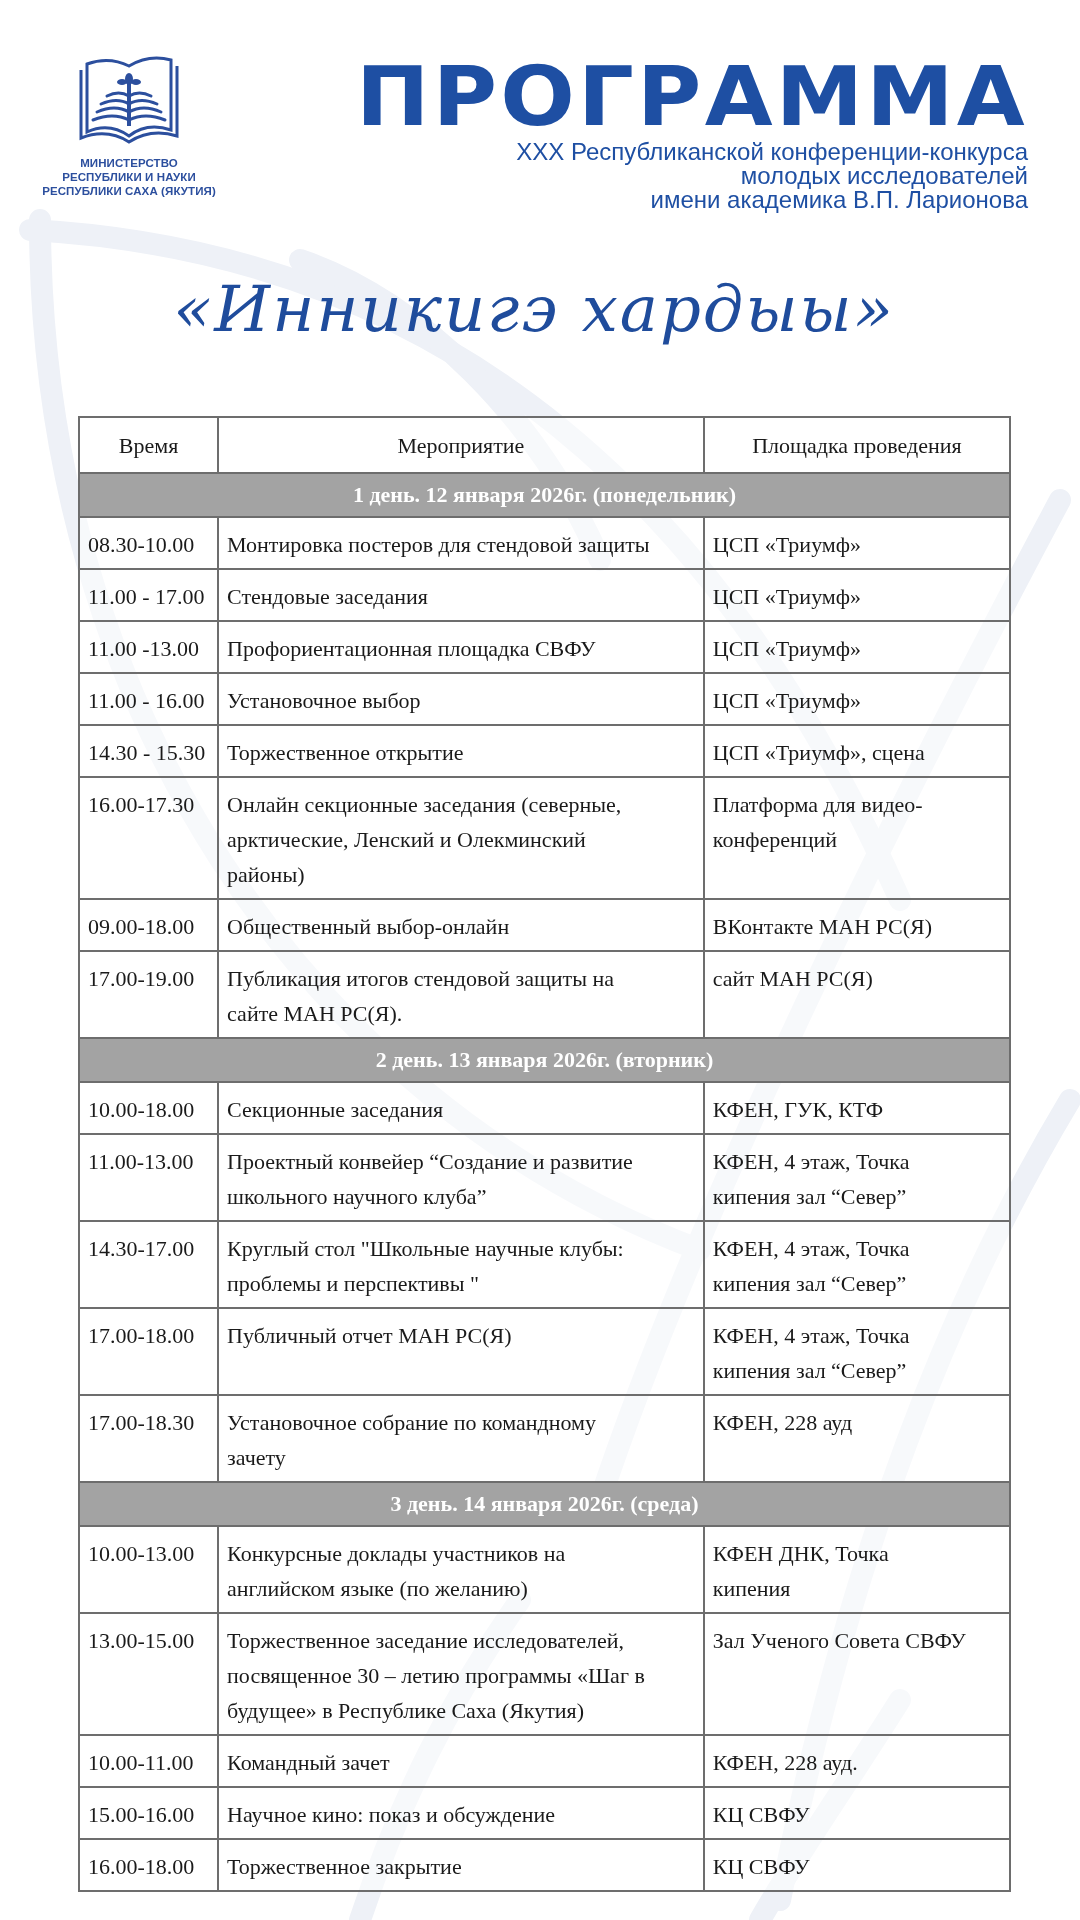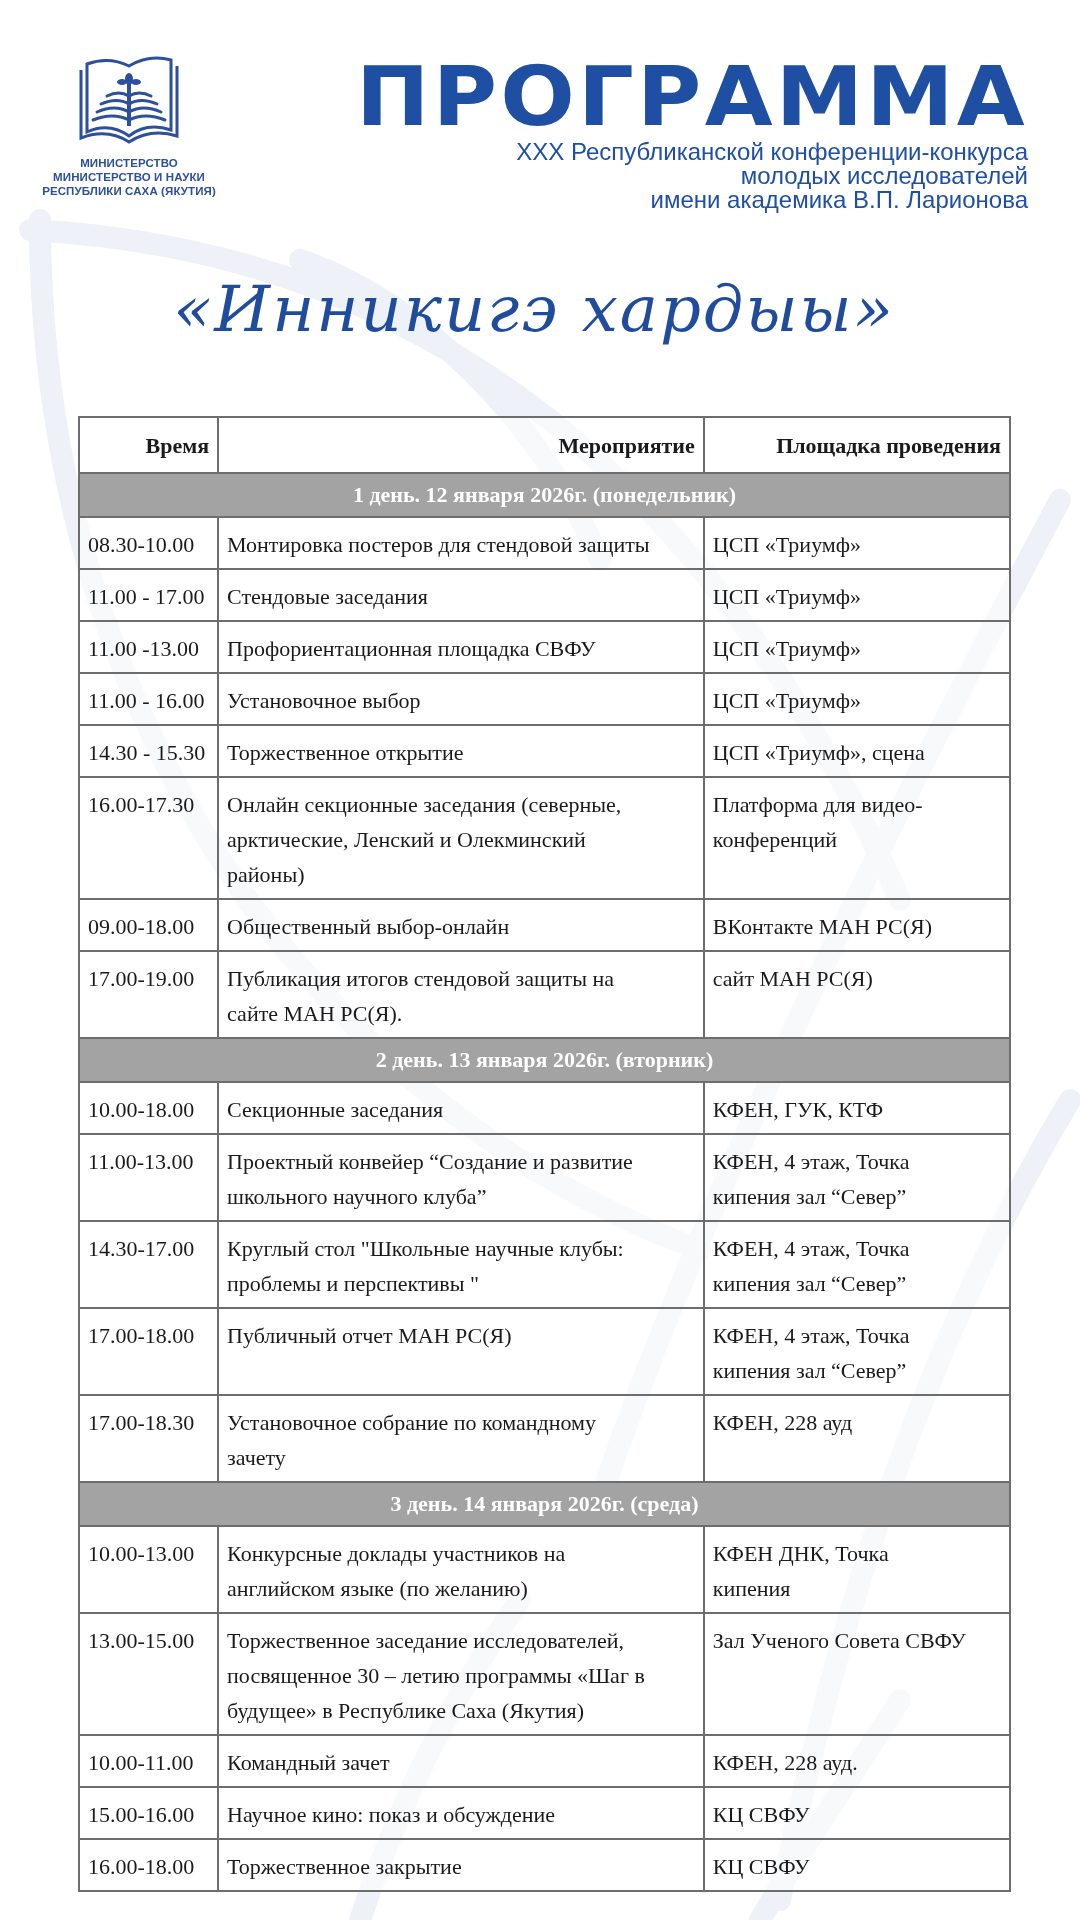--- a/index.html
+++ b/index.html
@@ -34,21 +34,21 @@
     position: absolute; left: 78px; top: 416px; width: 933px; z-index: 1;
     border-collapse: collapse; table-layout: fixed;
     font-family: "Liberation Serif", serif; font-size: 22px; color: #1a1a1a;
     background: rgba(255,255,255,0.55);
   }
   table.schedule td, table.schedule th {
     border: 2px solid #6d6d6d; vertical-align: top;
     padding: 9px 8px 6px 8px; line-height: 35px;
   }
   table.schedule th {
-    font-weight: 700; height: 38px; vertical-align: middle; text-align: right; padding: 8px;
+    font-weight: 400; height: 38px; vertical-align: middle; text-align: center; padding: 8px;
   }
   .col-time { width: 134px; }
   .col-event { width: 468px; }
   .col-venue { width: 295px; }
   tr.day-row td {
     background: #a3a3a3; color: #ffffff; font-weight: 700; text-align: center;
     vertical-align: middle; padding: 5px 8px; height: 32px; line-height: 32px;
   }
   .line { display: block; }
 </style>
@@ -81,21 +81,21 @@
     </g>
     <g fill="none" stroke="#2c4f9e" stroke-width="3" stroke-linecap="round">
       <path d="M30 44 Q 42 38 52 44 Q 62 38 74 44"></path>
       <path d="M24 52 Q 40 45 52 52 Q 64 45 80 52"></path>
       <path d="M20 60 Q 38 52 52 60 Q 66 52 84 60"></path>
       <path d="M16 68 Q 36 60 52 68 Q 68 60 88 68"></path>
     </g>
   </svg>
   <div class="logo-text">
     <span class="line">МИНИСТЕРСТВО</span>
-    <span class="line">МИНИСТЕРСТВО И НАУКИ</span>
+    <span class="line">РЕСПУБЛИКИ И НАУКИ</span>
     <span class="line">РЕСПУБЛИКИ САХА (ЯКУТИЯ)</span>
   </div>
 </div>
 
 <div class="title-block">
   <div class="big-title">ПРОГРАММА</div>
   <div class="subtitle">XXX Республиканской конференции-конкурса</div>
   <div class="subtitle">молодых исследователей</div>
   <div class="subtitle">имени академика В.П. Ларионова</div>
 </div>

